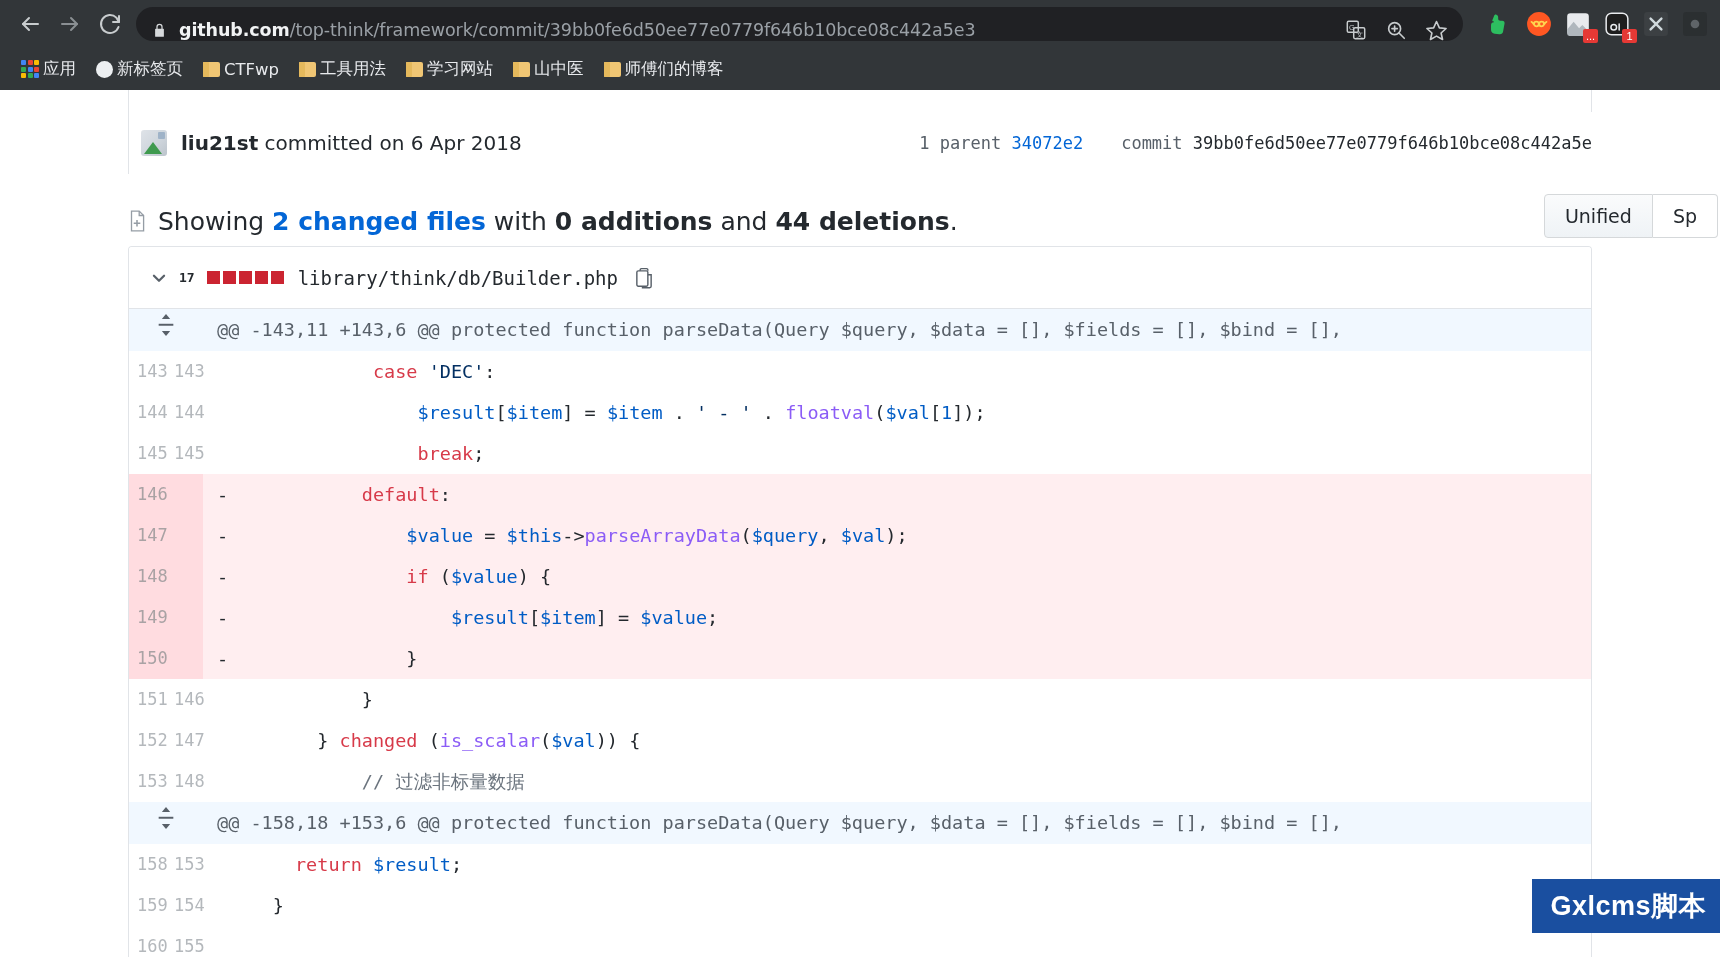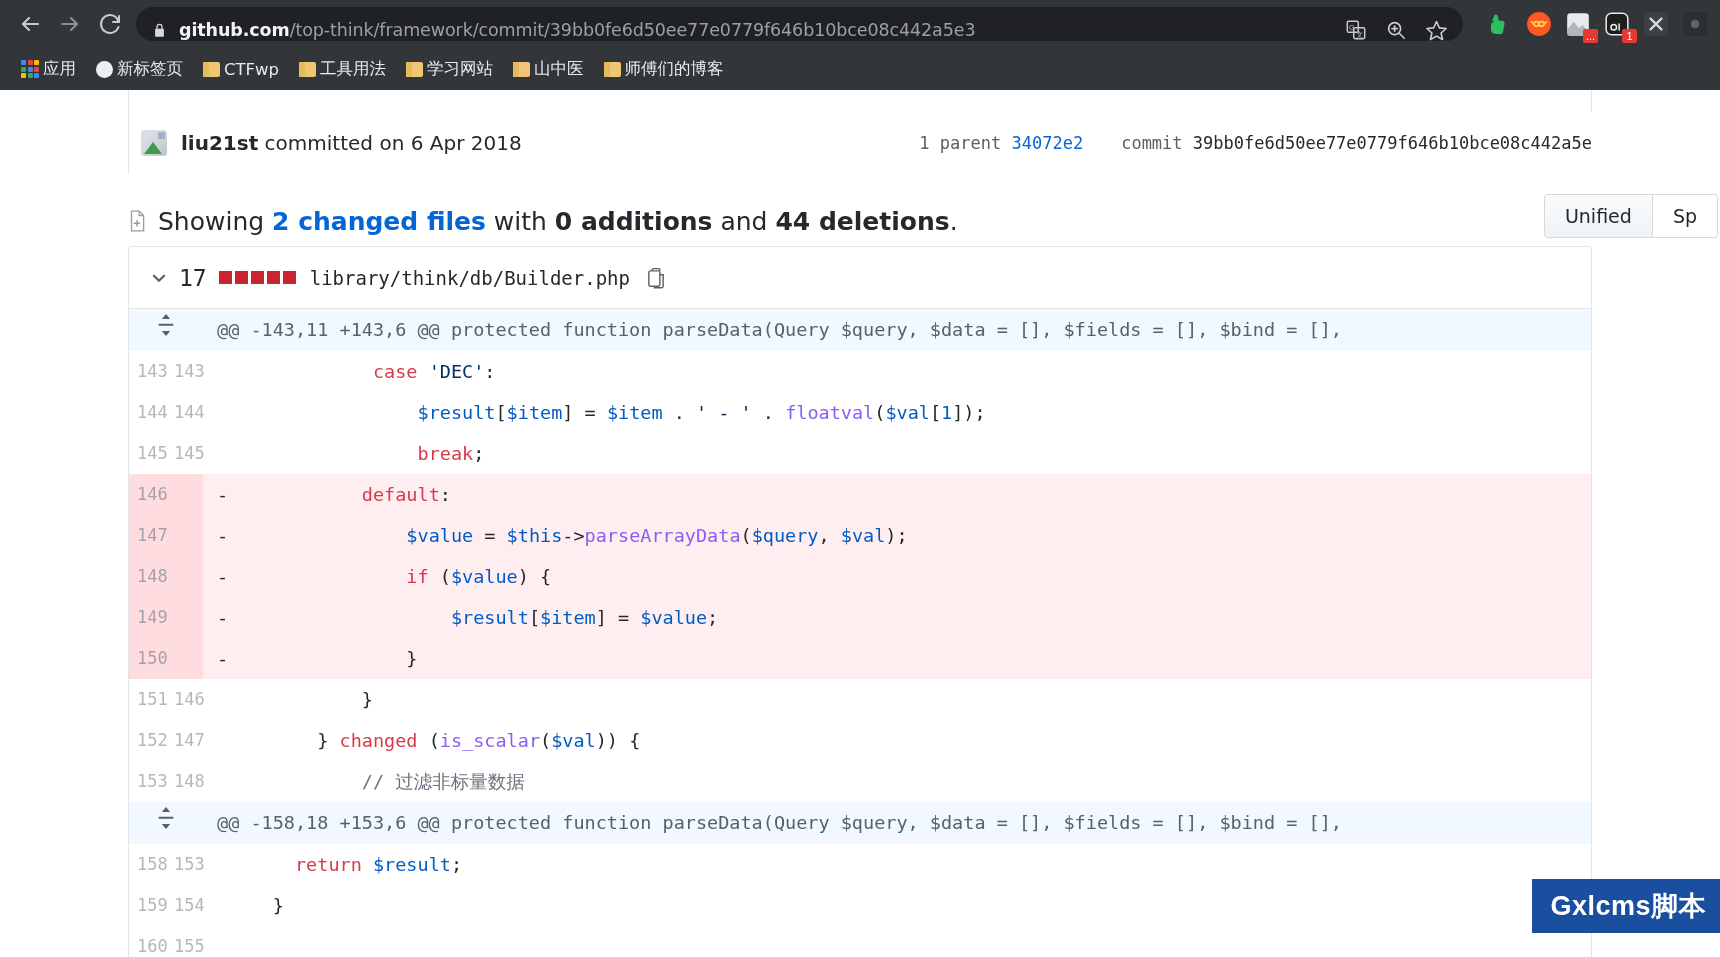--- a/index.html
+++ b/index.html
@@ -276,23 +276,24 @@
     background: #fff;
     border-bottom: 1px solid #e1e4e8;
     position: relative;
   }
   #chevron {
     width: 28px; color: #586069; flex: none;
     display:flex; align-items:center; justify-content:center;
   }
   #change-count {
     font-family: "DejaVu Sans Mono", monospace;
-    font-size: 23px;
+    font-size: 13px;
     color: #24292e;
     margin: 0 12px 0 6px;
+    font-weight: bold;
   }
   #diffstat-squares { display: flex; gap: 3px; margin-right: 14px; }
   #diffstat-squares i {
     width: 13px; height: 13px; display: block;
     background: #cb2431;
   }
   #file-path {
     font-family: "DejaVu Sans Mono", monospace;
     font-size: 19px;
     color: #24292e;

